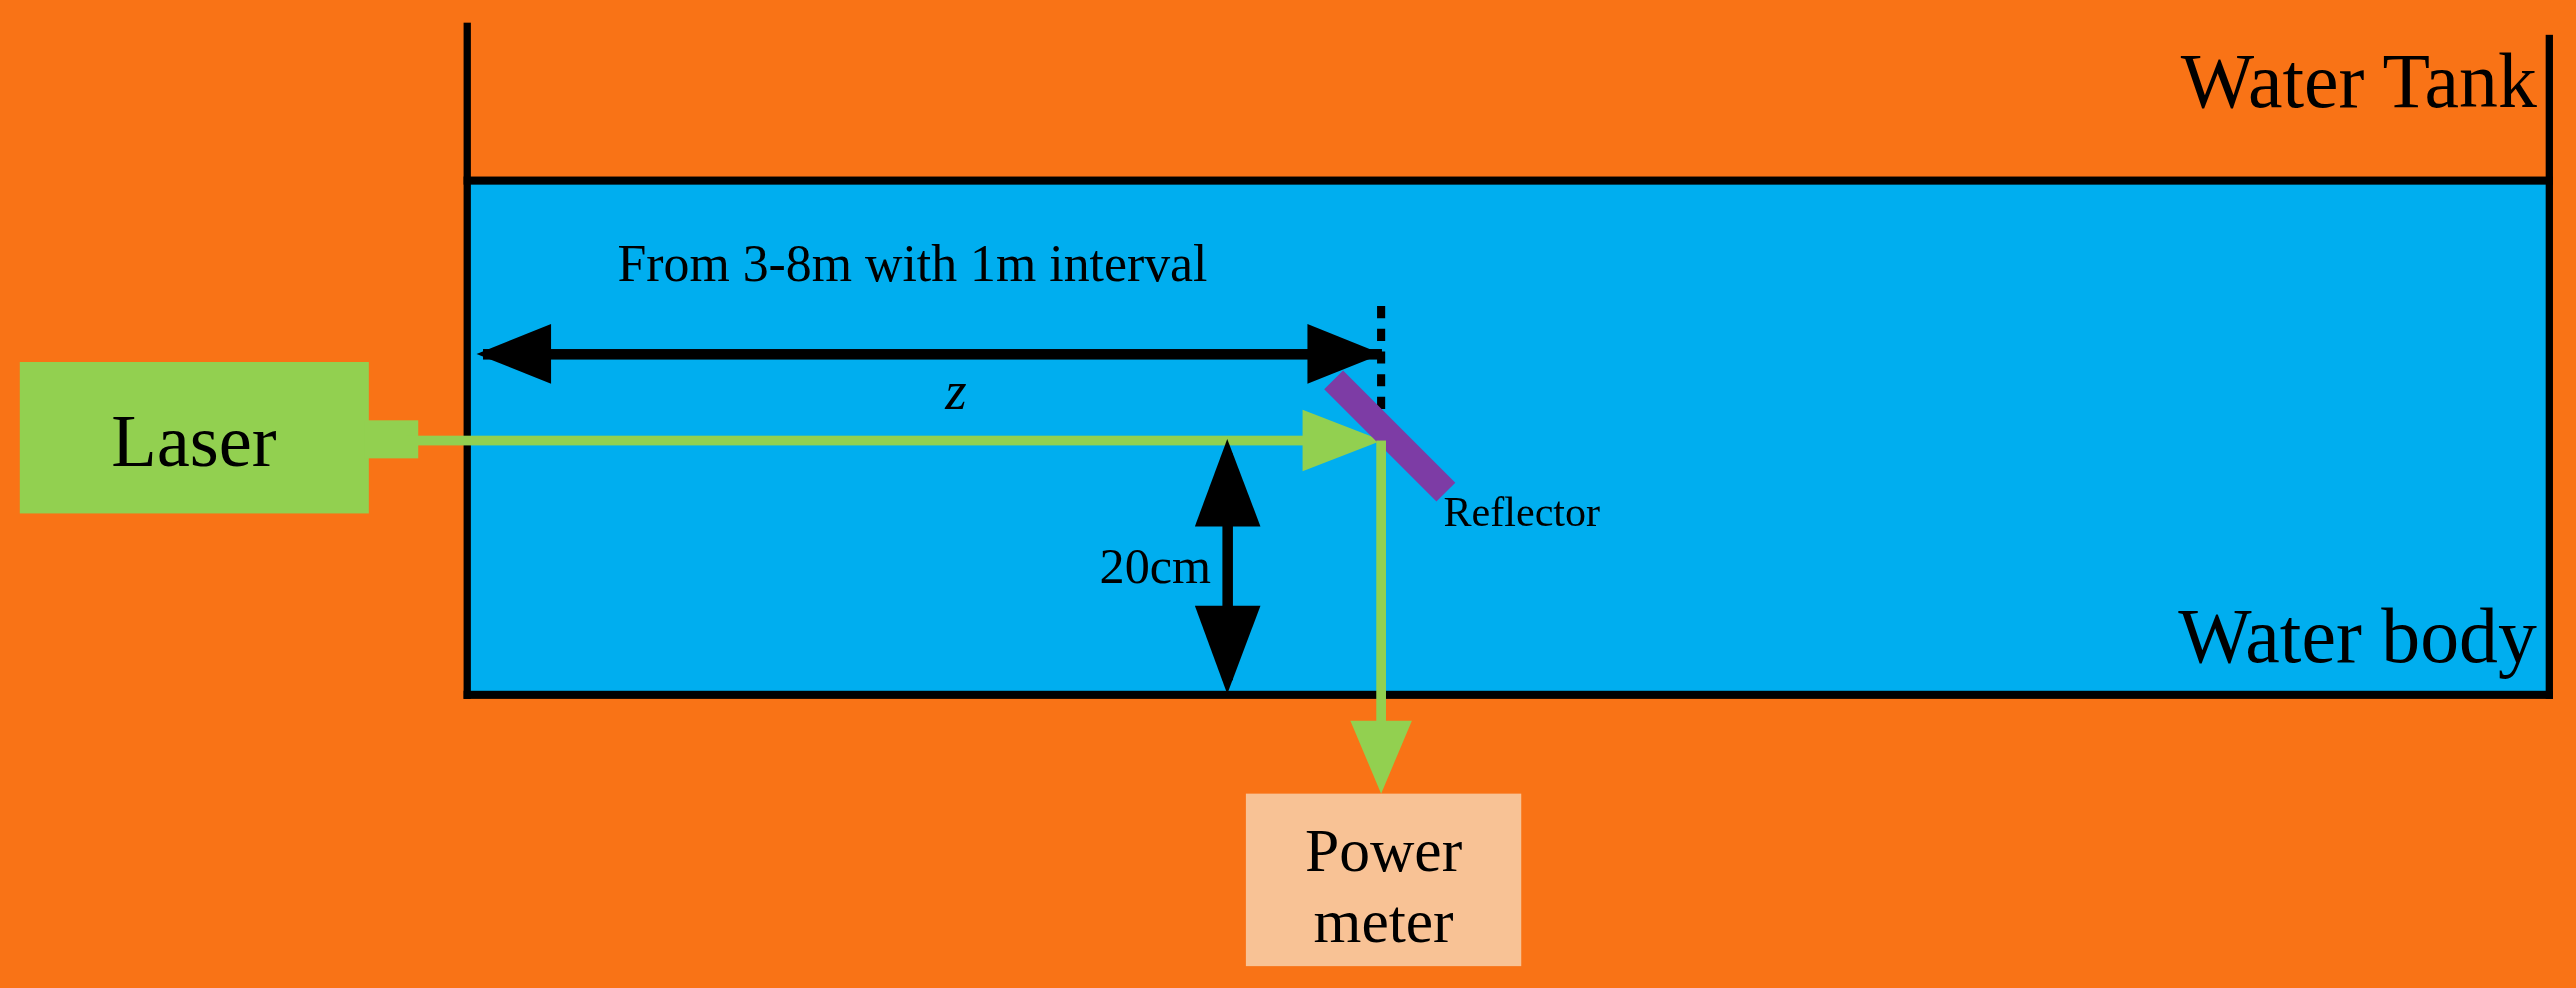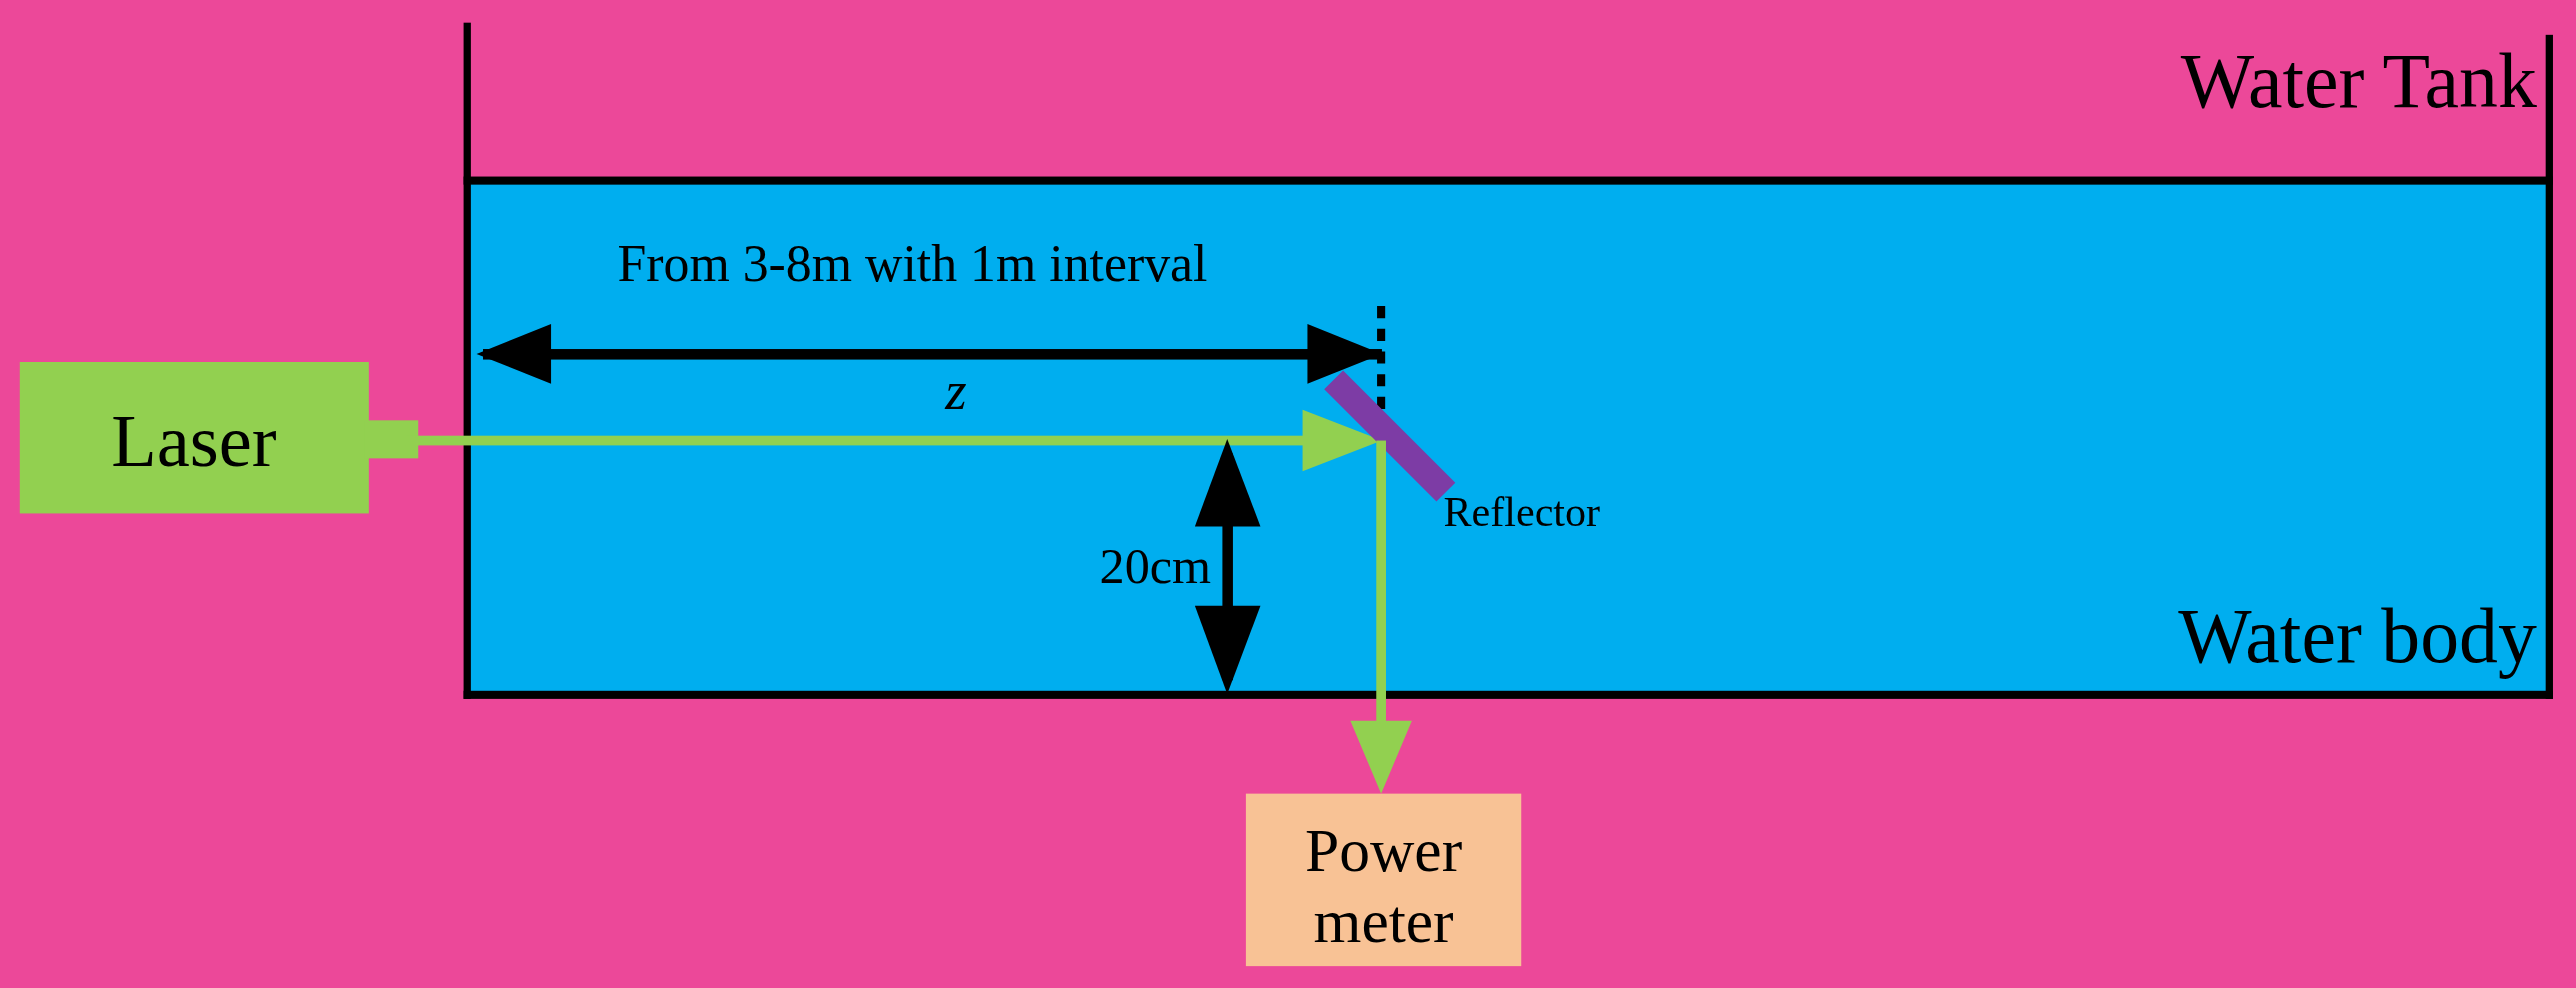--- a/index.html
+++ b/index.html
@@ -5,21 +5,21 @@
 <style>
   html, body {
     margin: 0;
     padding: 0;
     background: #ffffff;
   }
   #stage {
     position: relative;
     width: 2576px;
     height: 988px;
-    background: #ec4899;
+    background: #f97316;
     overflow: hidden;
     font-family: "Liberation Serif", "DejaVu Serif", serif;
   }
   #diagram {
     position: absolute;
     left: 0;
     top: 0;
     width: 2576px;
     height: 988px;
   }

